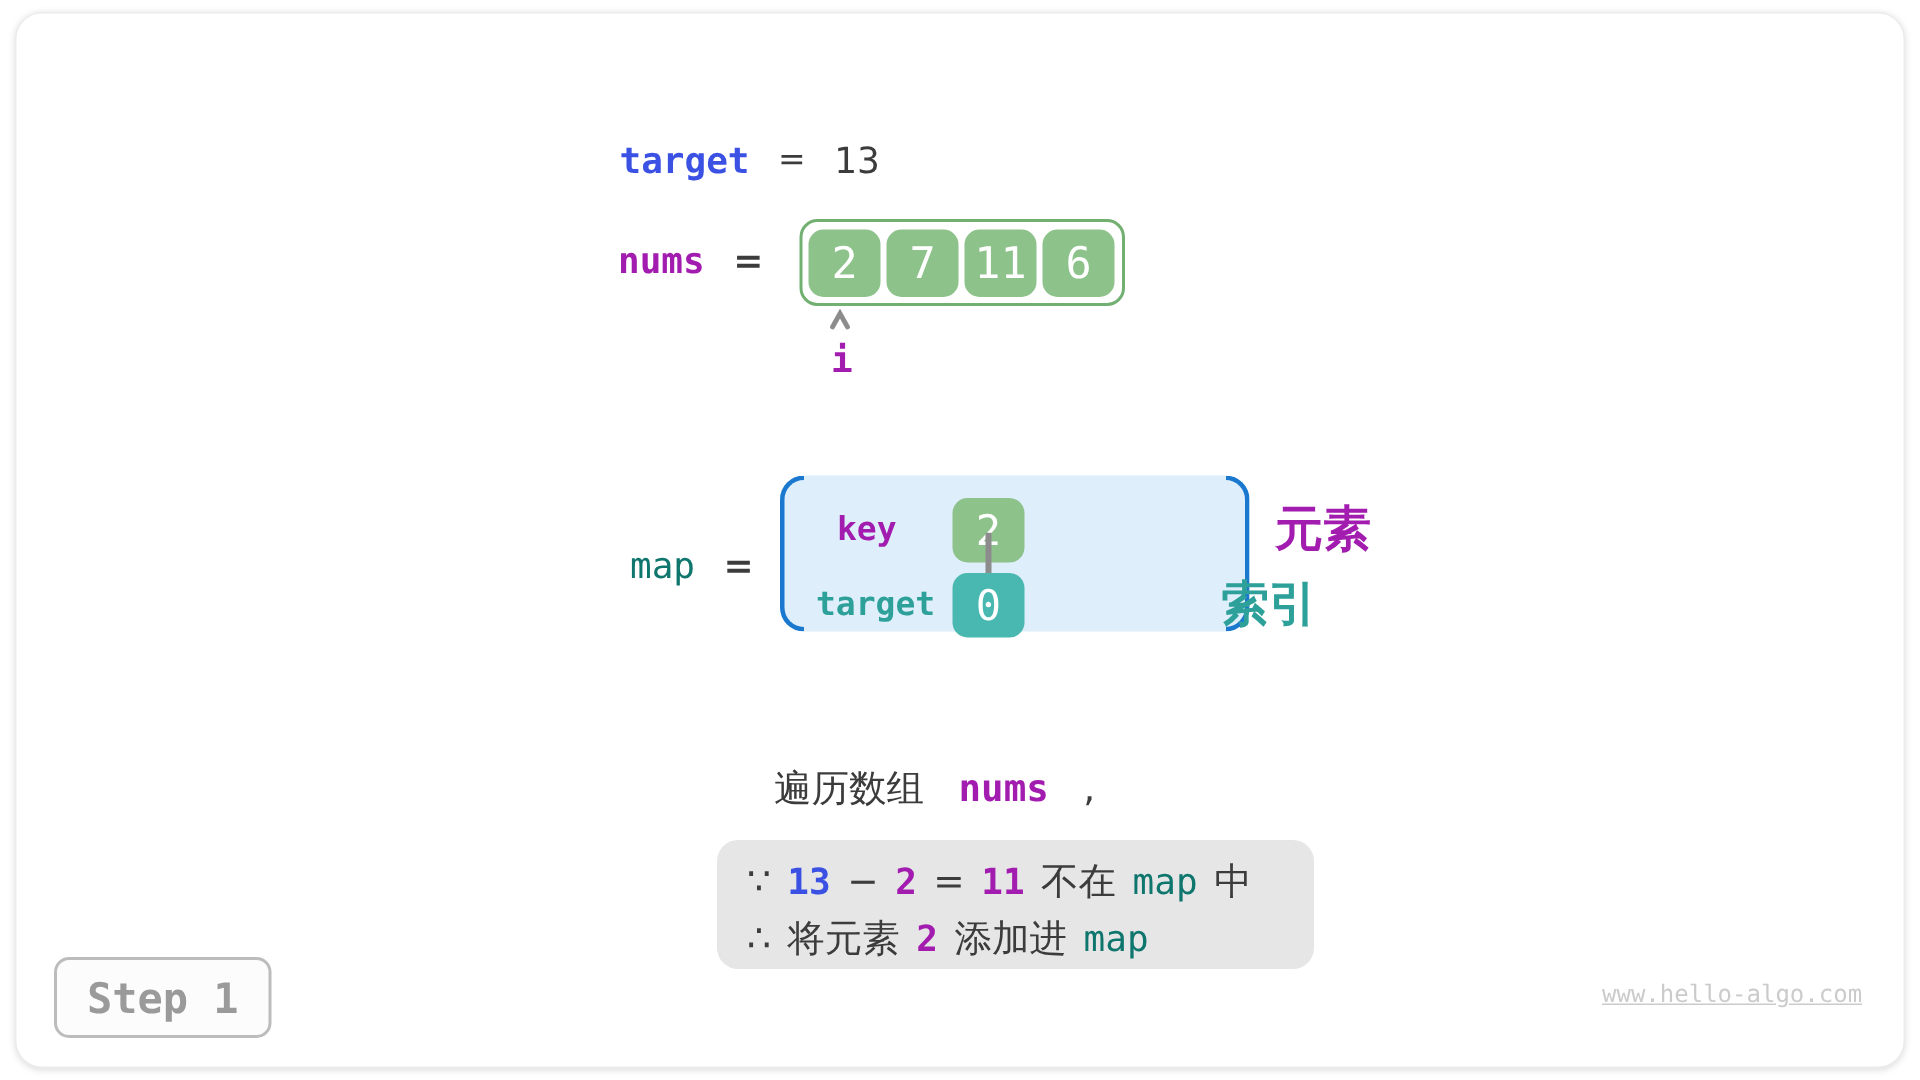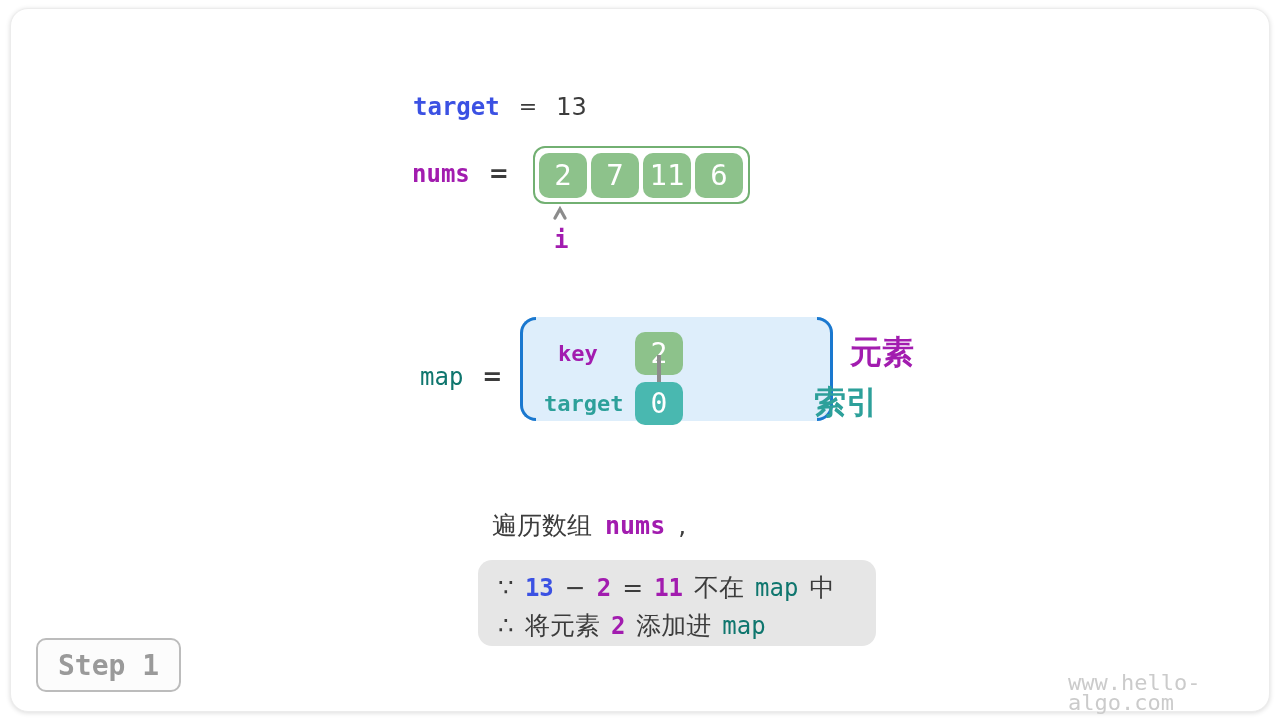--- a/index.html
+++ b/index.html
@@ -45,34 +45,34 @@
   .kv-cell{position:absolute;left:115px;width:48px;height:43px;border-radius:10px;
            color:#ffffff;font-size:28px;line-height:43px;text-align:center;}
   .key-cell{top:15px;background:#8dc28b;}
   .value-cell{top:65px;background:#49b8b0;}
   .kv-arrow{position:absolute;left:131px;top:38px;}
   .side-label{font-size:32px;line-height:28px;}
   .element-label{left:850px;top:338px;}
   .index-label{left:814px;top:388px;}
 
   
-  .caption{left:492px;top:510px;display:flex;align-items:flex-end;gap:13px;
+  .caption{left:516px;top:510px;display:flex;align-items:flex-end;gap:23px;
            font-size:25px;line-height:32px;}
   .note-box{left:478px;top:560px;width:398px;height:86px;background:#e6e6e6;border-radius:14px;
             box-sizing:border-box;padding:9px 0 0 20px;font-size:25px;}
   .note-line{display:flex;align-items:baseline;line-height:37px;white-space:nowrap;}
   .note-line span{margin-right:11px;}
   .note-line .mono{font-size:24px;}
 
   
   .step-box{left:36px;top:638px;width:145px;height:54px;background:#fcfcfc;
             border:2px solid #bcbcbc;border-radius:10px;box-sizing:border-box;
             display:flex;align-items:center;justify-content:center;
             color:#9a9a9a;font-weight:bold;font-size:28px;}
-  .watermark{left:1068px;top:673px;color:#cbcbcb;font-size:22px;line-height:20px;}
+  .watermark{left:1068px;top:653px;color:#cbcbcb;font-size:16px;line-height:20px;text-decoration:underline;}
 </style>
 </head>
 <body>
 
 <div class="page">
   <div class="card"></div>
 
   <div class="abs var-row target-row">
     <span class="mono royal">target</span>
     <span class="eq dark">=</span>

